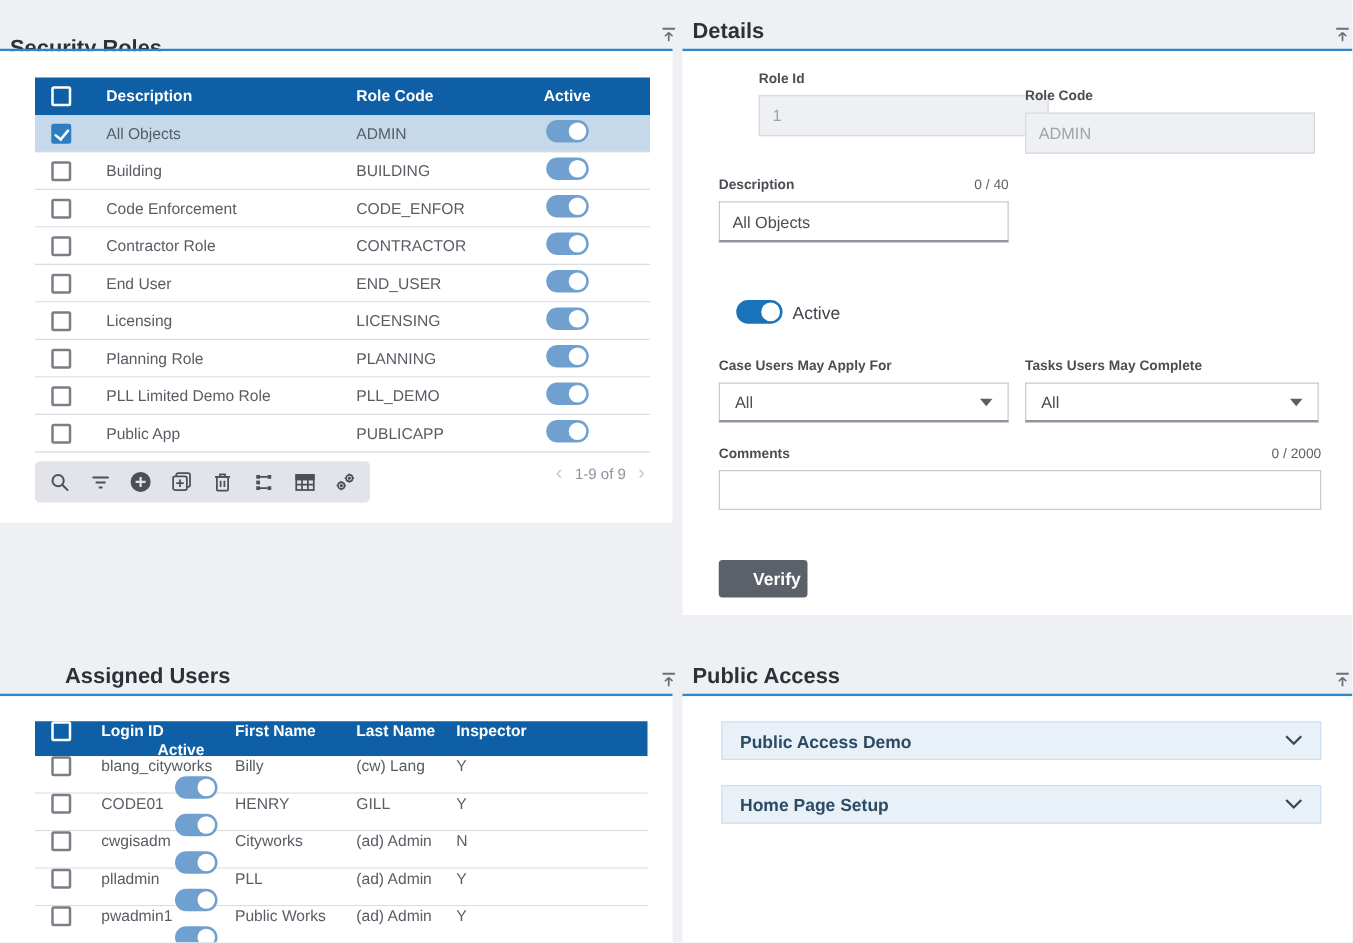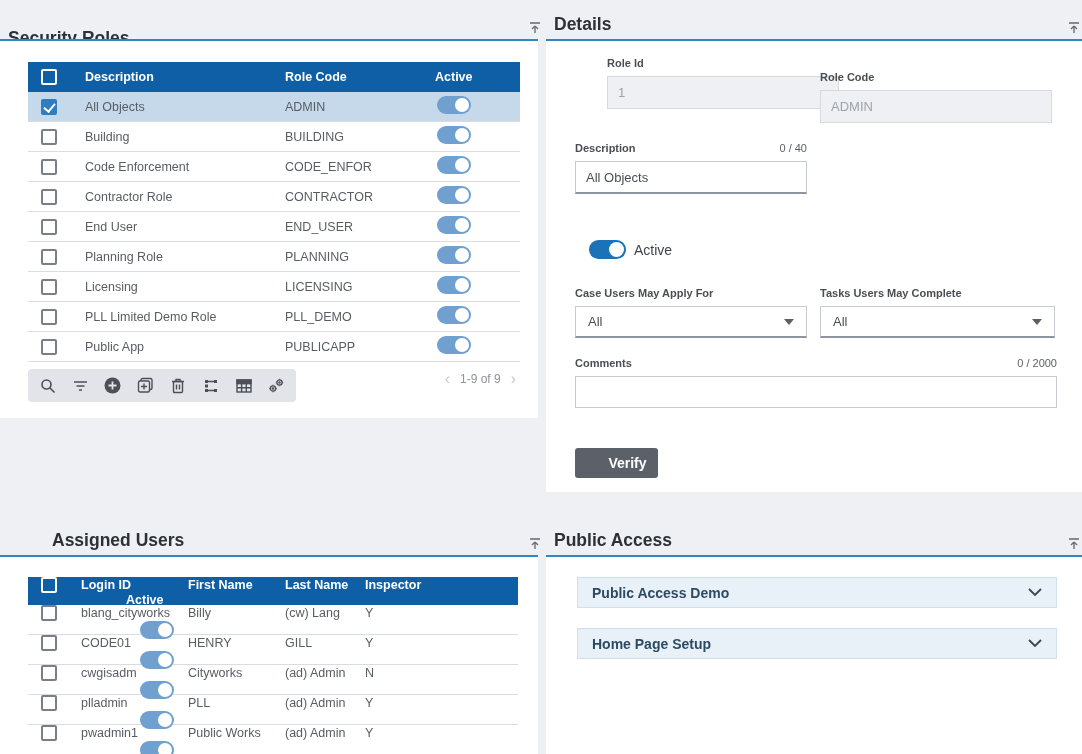--- a/index.html
+++ b/index.html
@@ -46,21 +46,21 @@
   .fld-label-row { display:flex; justify-content:space-between; align-items:baseline; margin-bottom:7px; }
   .flabel { font-size:11px; font-weight:700; color:#4a4e54; }
   .fcounter { font-size:11px; color:#5d6167; }
   .tinput { width:100%; height:33px; border:1px solid #c7cad0; border-bottom:2px solid #8f959d; background:#fff; font-size:13px; color:#4a4e55; padding:0 10px; font-family:"Liberation Sans", sans-serif; outline:none; }
   .tinput.disabled { background:#eef0f3; border:1px solid #d7d9de; color:#9fa4ab; }
   .tinput.plain { border:1px solid #c7cad0; }
   .dropdown { width:100%; height:32px; border:1px solid #c7cad0; border-bottom:2px solid #8f959d; background:#fff; display:flex; align-items:center; justify-content:space-between; padding:0 12px; font-size:13px; color:#4a4e55; cursor:pointer; }
   .caret { width:0; height:0; border-left:5px solid transparent; border-right:5px solid transparent; border-top:6px solid #5a5f66; }
   .active-row { position:absolute; left:43px; top:199px; display:flex; align-items:center; gap:8px; }
   .active-label { font-size:14px; color:#3f444b; }
-  .verify-btn { position:absolute; left:29px; top:407px; width:83px; height:30px; background:#5b6069; color:#ffffff; font-weight:700; font-size:14px; border:none; border-radius:3px; cursor:pointer; font-family:"Liberation Sans", sans-serif;padding-left:22px; }
+  .verify-btn { position:absolute; left:29px; top:407px; width:71px; height:30px; background:#5b6069; color:#ffffff; font-weight:700; font-size:14px; border:none; border-radius:3px; cursor:pointer; font-family:"Liberation Sans", sans-serif;padding-left:22px; }
 
   
   .accordion { position:absolute; left:31px; width:480px; height:31px; background:#e9f1f8; border:1px solid #cfdfee; display:flex; align-items:center; justify-content:space-between; padding:0 14px; cursor:pointer; }
   .accordion .alabel { font-size:14px; font-weight:700; color:#2d4a63; }
   .accordion .achev { color:#3f444b; }
 
   svg { display:block; }
 </style>
 </head>
 <body>
@@ -123,30 +123,30 @@
             <div class="cb"></div>
           </div>
         <div>End User</div>
         <div>END_USER</div>
         <div class="cell-toggle roles-pad"><span class="toggle row-style"></span></div>
       </div>
       <div class="trow">
         <div class="cell-cb">
             <div class="cb"></div>
           </div>
+        <div>Licensing</div>
+        <div>LICENSING</div>
+        <div class="cell-toggle roles-pad"><span class="toggle row-style"></span></div>
+      </div>
+      <div class="trow">
+        <div class="cell-cb">
+            <div class="cb"></div>
+          </div>
         <div>Planning Role</div>
         <div>PLANNING</div>
-        <div class="cell-toggle roles-pad"><span class="toggle row-style"></span></div>
-      </div>
-      <div class="trow">
-        <div class="cell-cb">
-            <div class="cb"></div>
-          </div>
-        <div>Licensing</div>
-        <div>LICENSING</div>
         <div class="cell-toggle roles-pad"><span class="toggle row-style"></span></div>
       </div>
       <div class="trow">
         <div class="cell-cb">
             <div class="cb"></div>
           </div>
         <div>PLL Limited Demo Role</div>
         <div>PLL_DEMO</div>
         <div class="cell-toggle roles-pad"><span class="toggle row-style"></span></div>
       </div>

